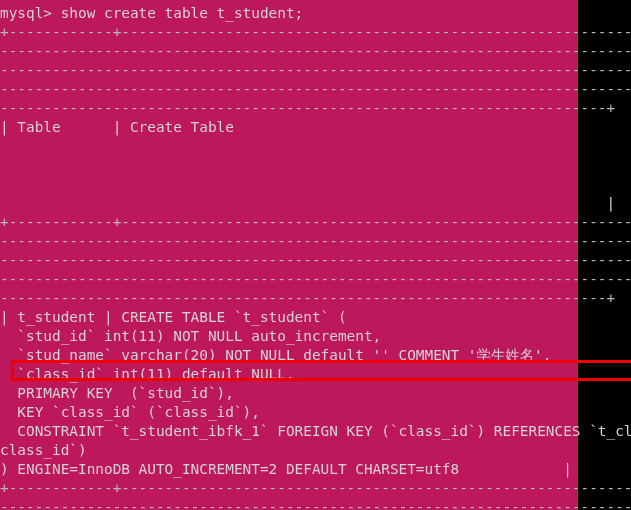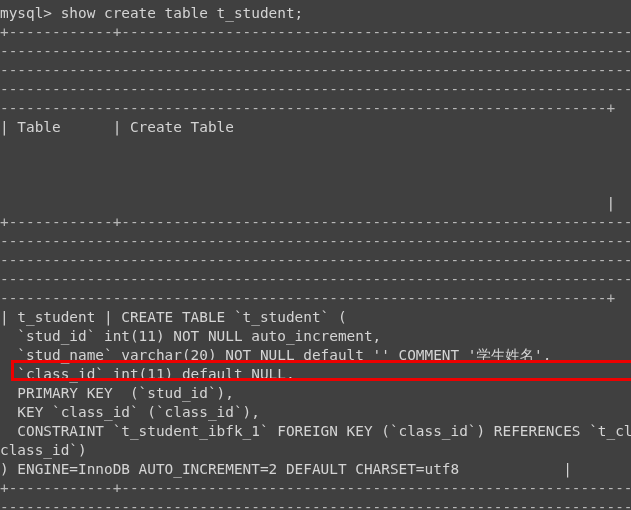--- a/index.html
+++ b/index.html
@@ -8,23 +8,23 @@
     background: #000000;
   }
   body {
     width: 631px;
     height: 510px;
     overflow: hidden;
     font-family: "DejaVu Sans Mono", "Liberation Mono", monospace;
   }
   #terminal {
     position: relative;
-    width: 631px;
+    width: 578px;
     height: 510px;
-    background: #404040;
+    background: #be185d;
     color: #d8d8d8;
     font-family: "DejaVu Sans Mono", "Liberation Mono", monospace;
     font-size: 14.4px;
     line-height: 19px;
     letter-spacing: 0px;
     padding: 0;
     box-sizing: border-box;
   }
   #screen {
     position: absolute;

